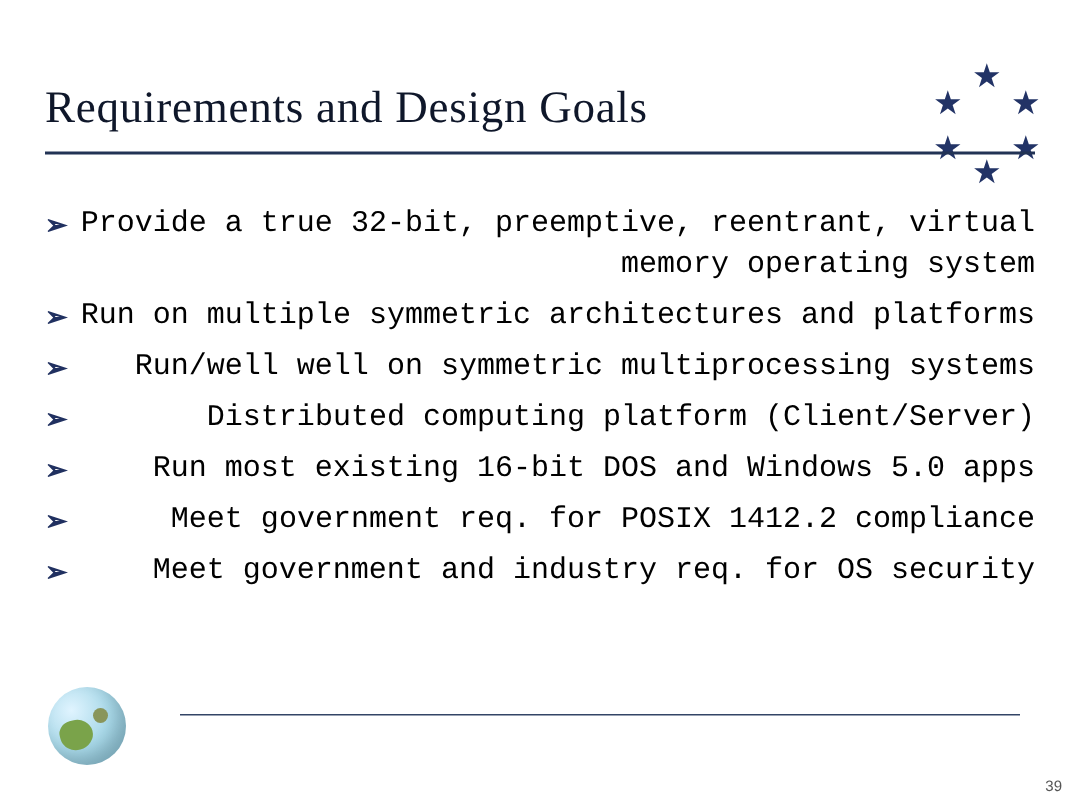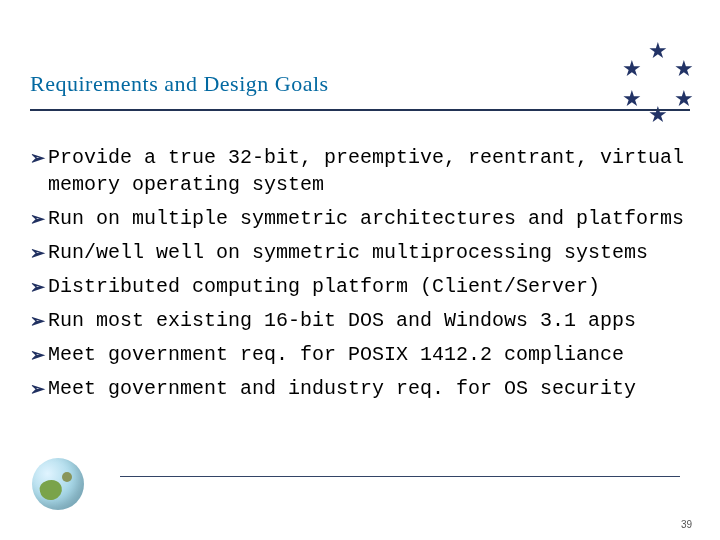--- a/index.html
+++ b/index.html
@@ -18,26 +18,25 @@
     height: 540px;
     box-sizing: border-box;
     padding: 0 30px;
   }
   .header {
     position: relative;
     padding-top: 55px;
     padding-bottom: 10px;
   }
   .title {
-    font-size: 22px;
+    font-size: 30px;
     font-weight: normal;
-    color: #0369a1;
+    color: #0f172a;
     letter-spacing: 0.5px;
     font-family: "Comic Sans MS", "Times New Roman", serif;
-    margin-top: 16px;
   }
   .hr-top {
     margin-top: 12px;
     border: none;
     border-top: 2px solid #223355;
   }
   .star-cluster {
     position: absolute;
     top: 40px;
     right: 20px;
@@ -75,20 +74,21 @@
     flex: 0 0 auto;
     width: 18px;
     color: #203060;
     font-weight: bold;
     font-family: Arial, sans-serif;
     font-size: 18px;
     margin-top: 2px;
   }
   .bullet-row .txt {
     flex: 1 1 auto;
+    text-align: right;
   }
 
   .hr-bottom {
     position: absolute;
     left: 120px;
     right: 40px;
     bottom: 55px;
     border: none;
     border-top: 1.5px solid #334466;
   }
@@ -118,21 +118,21 @@
   }
   .land2 {
     position: absolute;
     left: 30px; top: 14px;
     width: 10px; height: 10px;
     background: #89955a;
     border-radius: 50%;
   }
   .pagenum {
     position: absolute;
-    right: 28px;
+    right: 12px;
     bottom: 10px;
     font-family: Arial, sans-serif;
     font-size: 10px;
     color: #555;
   }
 </style>
 </head>
 <body>
 
 <div class="slide">
@@ -163,21 +163,21 @@
     <div class="bullet-row">
       <span class="arrow">➢</span>
       <span class="txt">Run/well well on symmetric multiprocessing systems</span>
     </div>
     <div class="bullet-row">
       <span class="arrow">➢</span>
       <span class="txt">Distributed computing platform (Client/Server)</span>
     </div>
     <div class="bullet-row">
       <span class="arrow">➢</span>
-      <span class="txt">Run most existing 16-bit DOS and Windows 3.1 apps</span>
+      <span class="txt">Run most existing 16-bit DOS and Windows 5.0 apps</span>
     </div>
     <div class="bullet-row">
       <span class="arrow">➢</span>
       <span class="txt">Meet government req. for POSIX 1412.2 compliance</span>
     </div>
     <div class="bullet-row">
       <span class="arrow">➢</span>
       <span class="txt">Meet government and industry req. for OS security</span>
     </div>
   </div>

